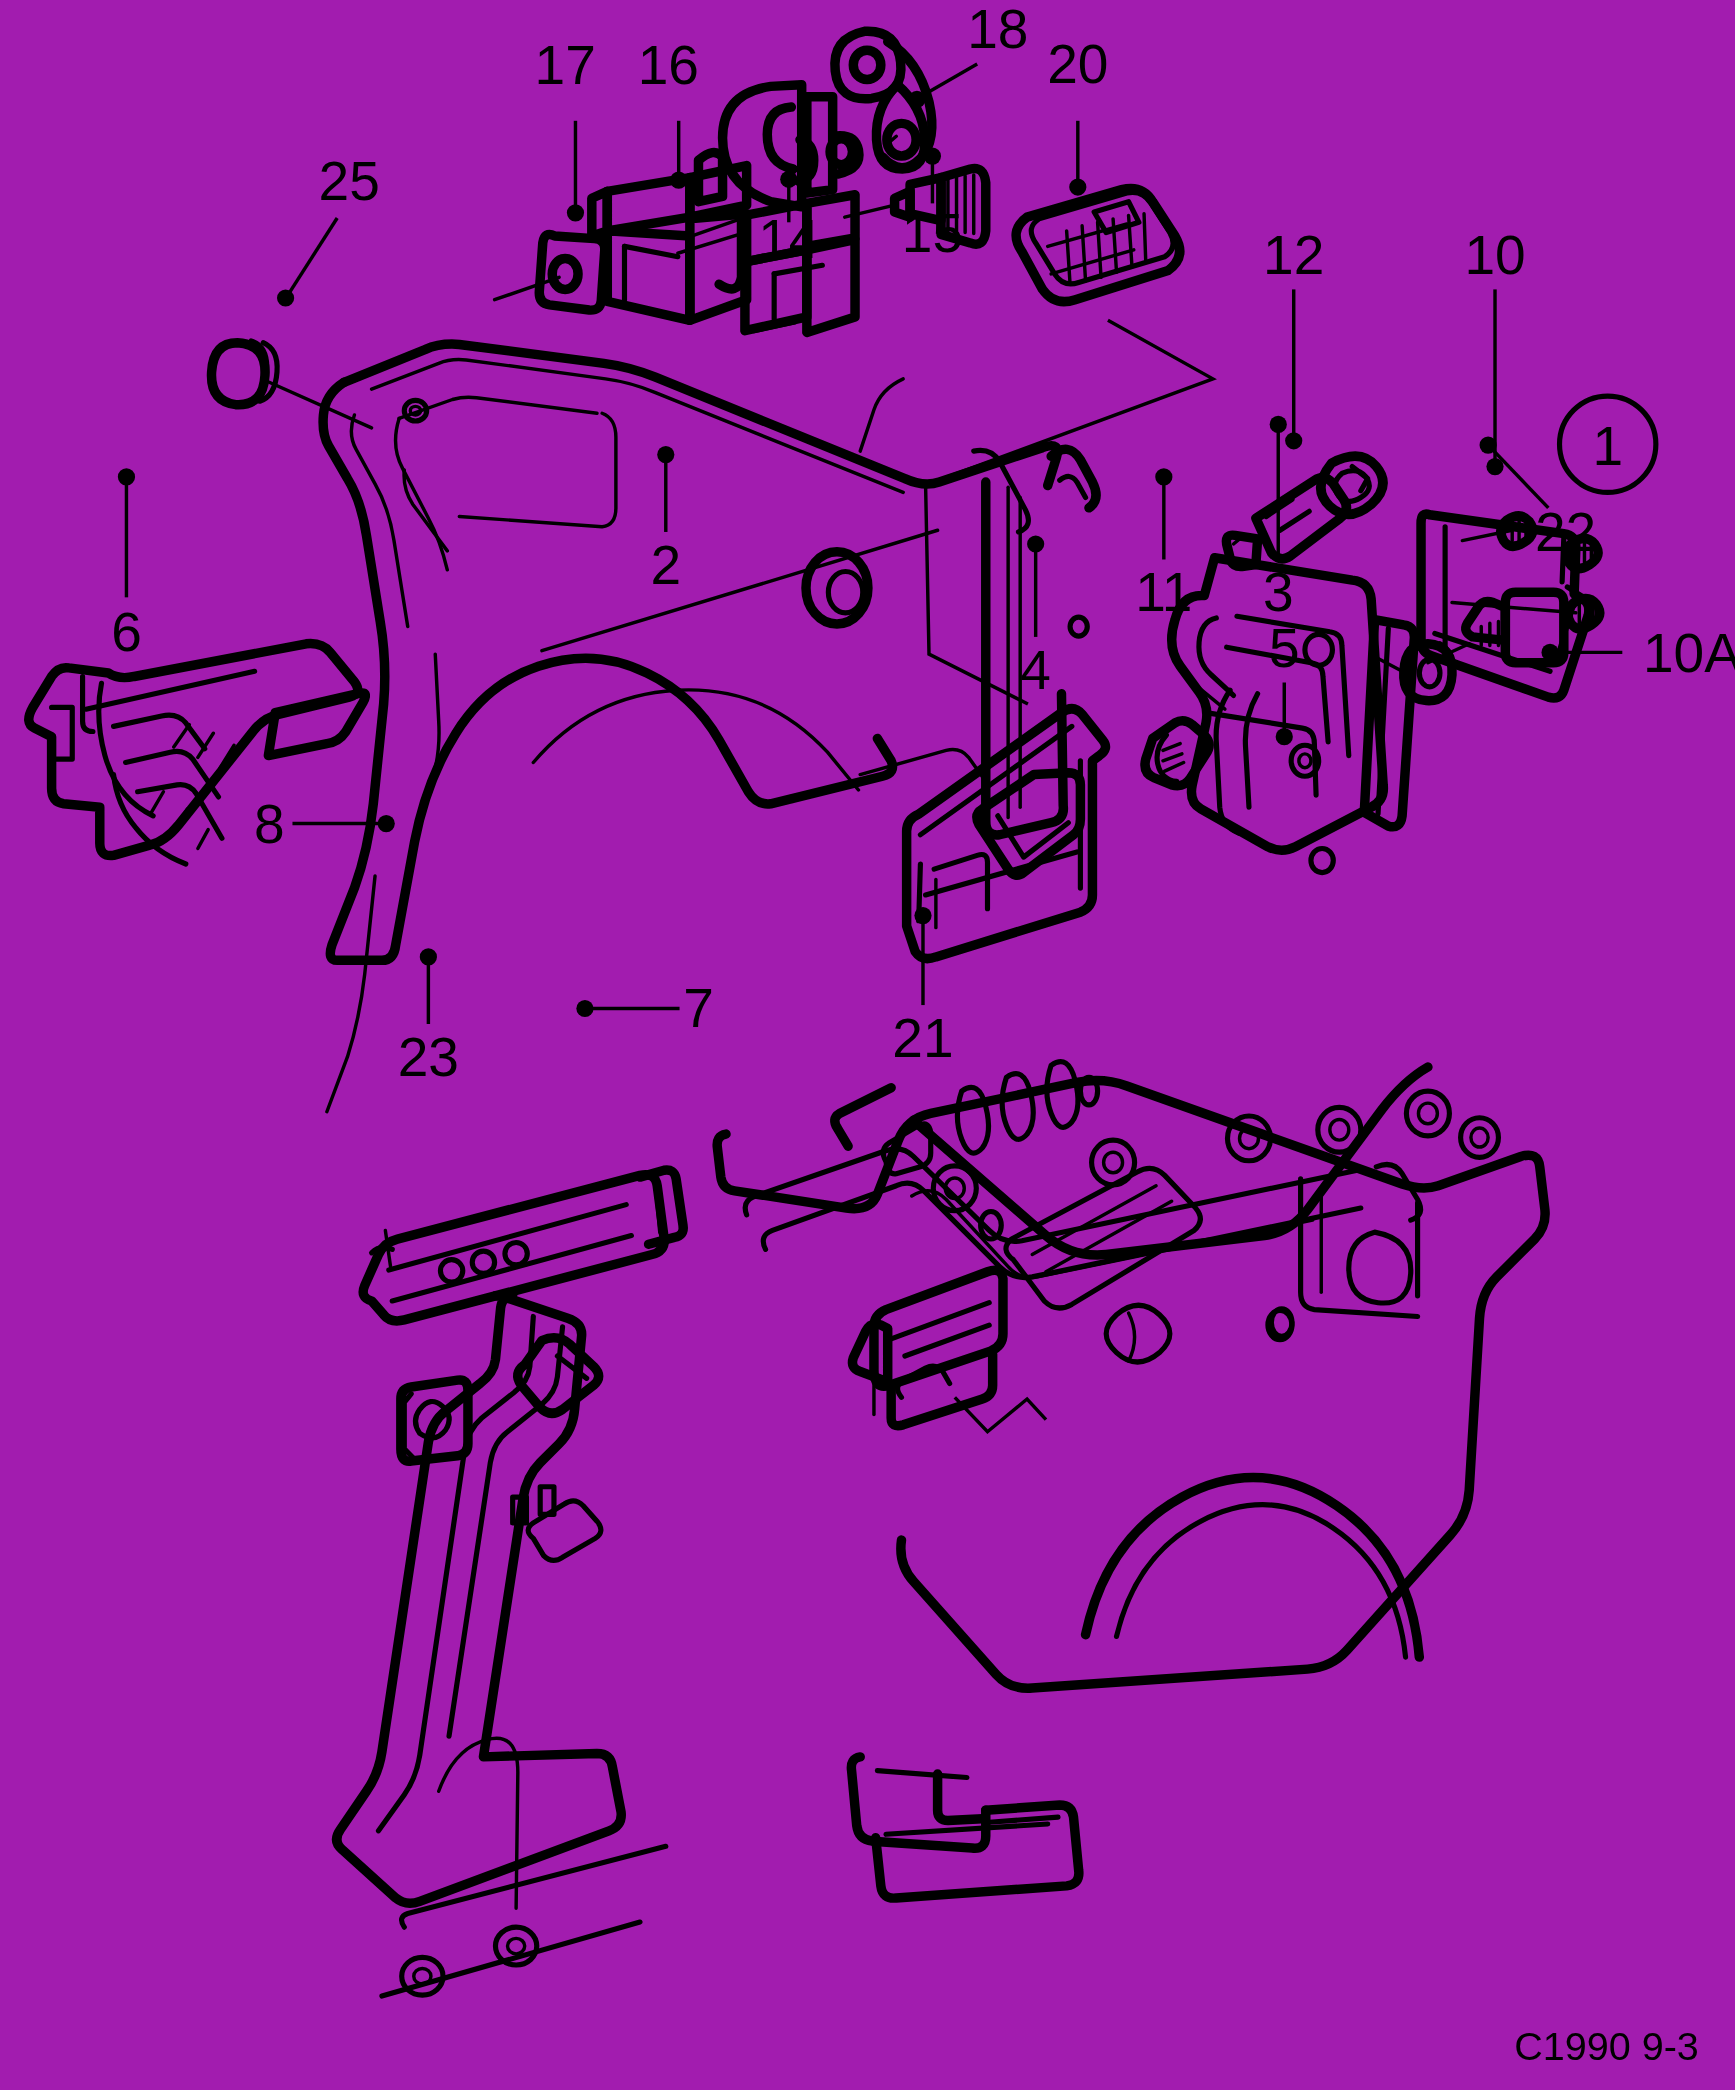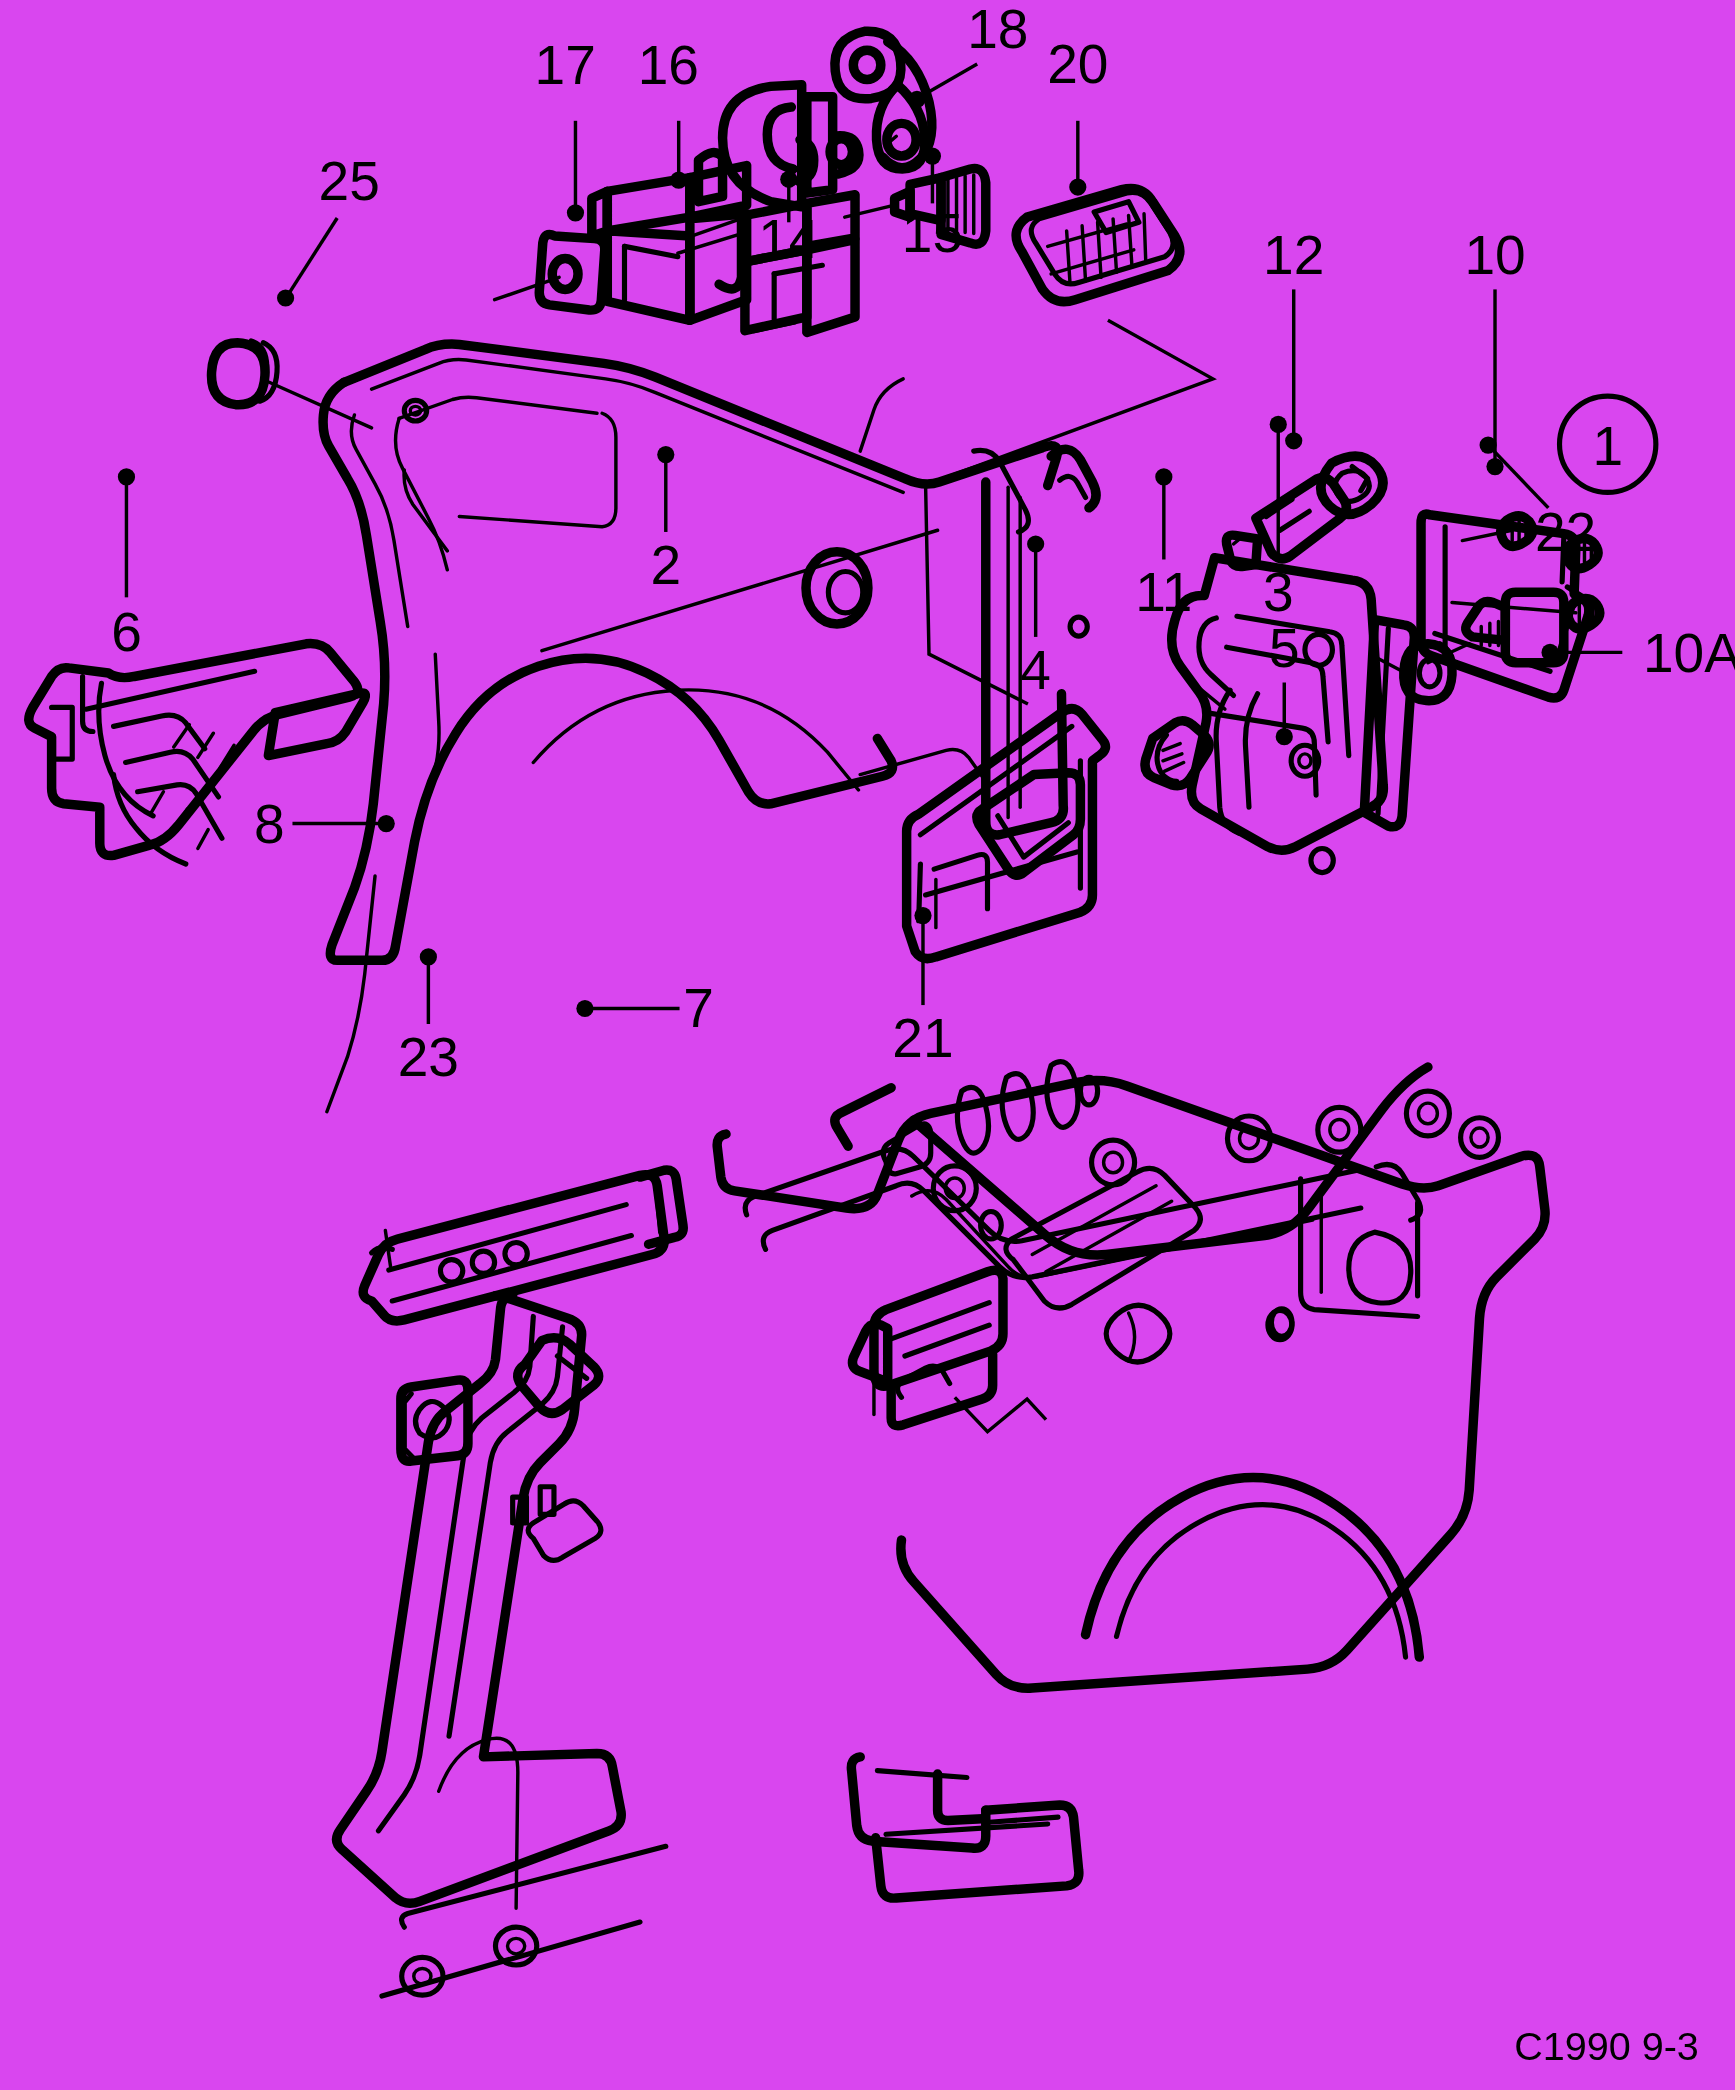--- a/index.html
+++ b/index.html
@@ -8,21 +8,21 @@
     padding: 0;
     background: #ffffff;
   }
   body {
     font-family: "Liberation Sans", sans-serif;
   }
   #sheet {
     position: relative;
     width: 1735px;
     height: 2091px;
-    background: #d946ef;
+    background: #a21caf;
     overflow: hidden;
   }
   #sheet svg.layer {
     position: absolute;
     top: 0;
     left: 0;
     width: 1735px;
     height: 2091px;
   }
   .callout-num {

